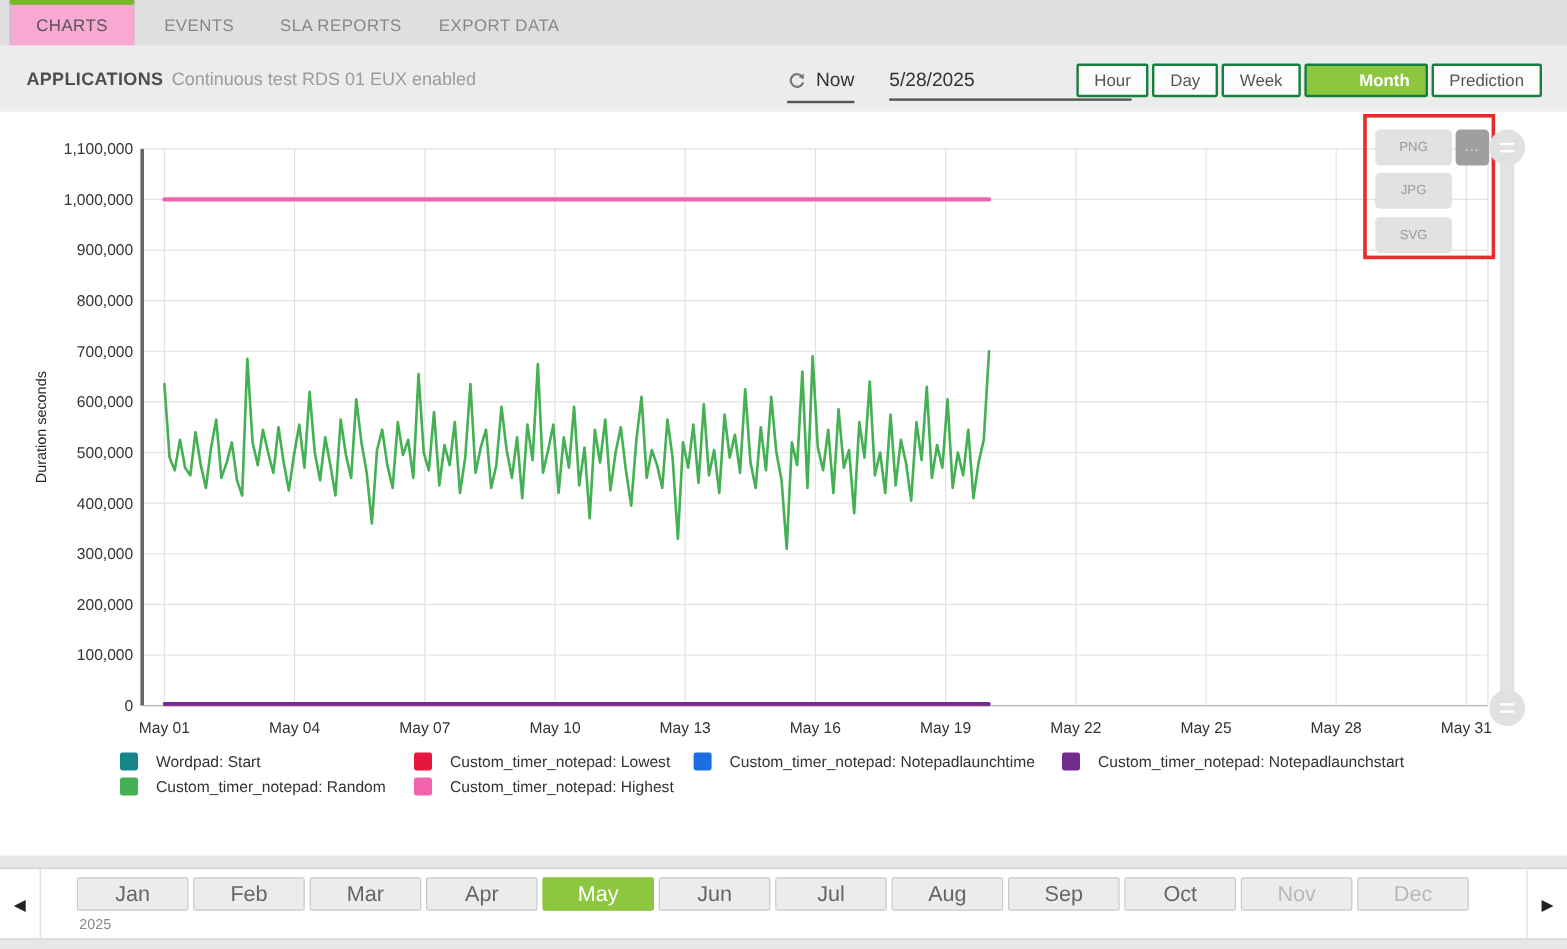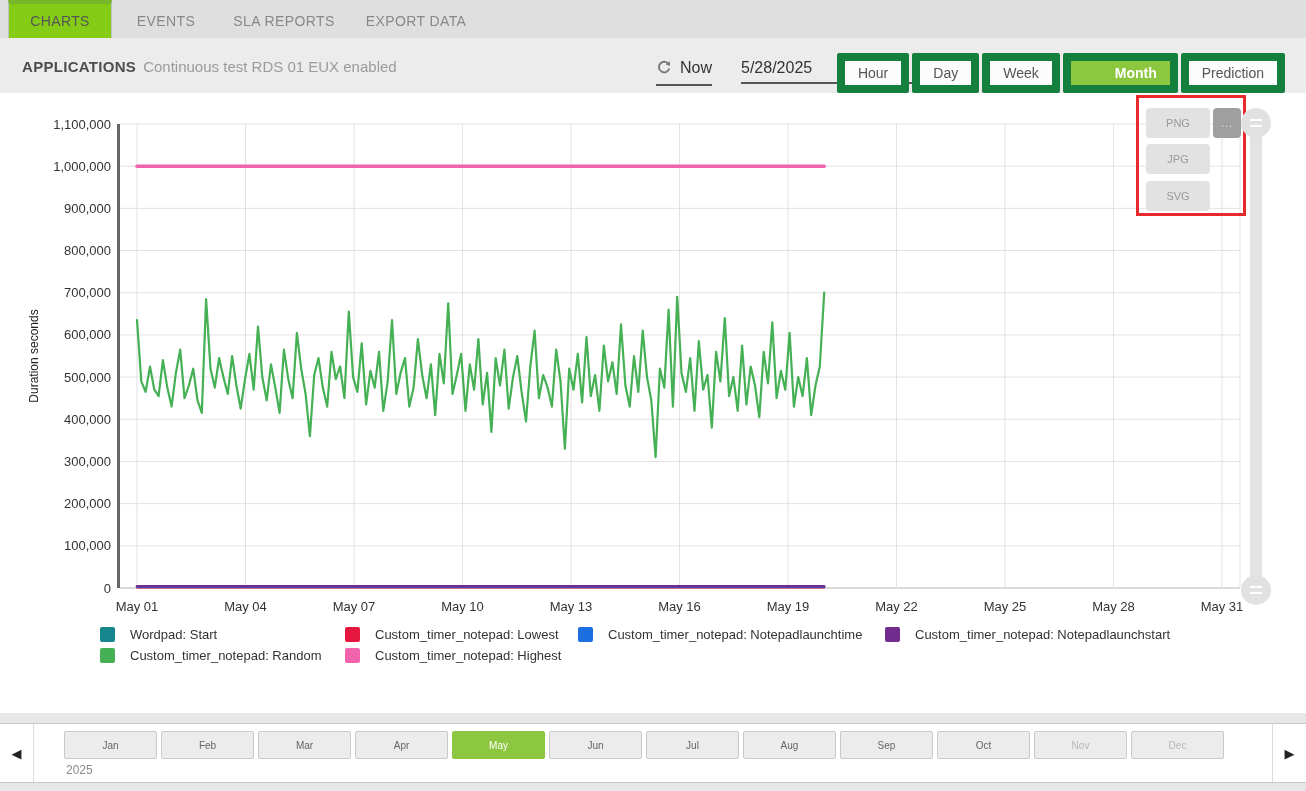--- a/index.html
+++ b/index.html
@@ -5,35 +5,35 @@
   * { margin:0; padding:0; box-sizing:border-box; }
   body { background:#e7e7e7; }
   .page { width:1306px; height:791px; position:relative; background:#e7e7e7;
           font-family:"Liberation Sans", sans-serif; overflow:hidden; }
 
   
   .tabbar { height:38px; background:#dfdfdf; display:flex; padding-left:8px; }
   .tab { display:flex; align-items:center; justify-content:center; font-size:14px;
          letter-spacing:.4px; color:#888; border-top:4px solid transparent; cursor:default; }
   .tab.w1{width:104px}.tab.w2{width:108px}.tab.w3{width:128px}.tab.w4{width:136px}
-  .tab.active { background:#84cc16; border-top:4px solid #76b82a;
+  .tab.active { background:#f9a8d4; border-top:4px solid #76b82a;
                 border-left:1px solid #c2c2c2; border-right:1px solid #c2c2c2; color:#555; }
 
   
   .header { height:55px; background:#ececec; position:relative; }
   .title { position:absolute; left:22px; top:20px; font-size:15px; }
   .title b { color:#4e4e4e; letter-spacing:.3px; }
   .title span.sub { color:#9b9b9b; margin-left:7px;margin-top:12px; }
   .now-ctrl { position:absolute; left:656px; top:21px; display:flex; align-items:center; gap:8px;
               border-bottom:2px solid #555; padding-bottom:7px; font-size:16px; color:#333; cursor:pointer; }
   .date-ctrl { position:absolute; left:741px; top:21px; width:202px; display:flex;
                justify-content:space-between; align-items:center; border-bottom:2px solid #555;
                padding-bottom:5px; font-size:16px; color:#333; cursor:pointer; }
   .views { position:absolute; right:21px; top:15px; display:flex; gap:3px; }
-  .vbtn { border:8px solid #15803d; background:#fcfcfc; color:#555; font-size:14px;
+  .vbtn { border:2px solid #15803d; background:#fcfcfc; color:#555; font-size:14px;
           padding:4px 13px; border-radius:2px; cursor:pointer; }
   .vbtn.active { background:#8dc63f; color:#fff; font-weight:bold;padding-left:44px; }
 
   
   .card { height:620px; background:#fff; position:relative; }
   #chart-svg { position:absolute; left:0; top:0; font-family:"Liberation Sans",sans-serif; }
   .legend { position:absolute; left:100px; top:534px; display:grid;
             grid-template-columns:245px 233px 307px auto; font-size:13px; color:#333; }
   .litem { display:flex; align-items:flex-start; gap:15px; height:21px; cursor:pointer; }
   .swatch { width:15px; height:15px; border-radius:2px; flex:none; }
@@ -58,21 +58,21 @@
 
   
   .tl { height:60px; background:#fff; border-top:1px solid #c9c9c9; border-bottom:1px solid #c9c9c9;
         position:relative; }
   .tl-arrow { position:absolute; top:0; width:34px; height:100%; display:flex; align-items:center;
               justify-content:center; font-size:13px; color:#222; cursor:pointer; }
   .tl-prev { left:0; border-right:1px solid #ddd; }
   .tl-next { right:0; border-left:1px solid #ddd; }
   .months { position:absolute; left:64px; top:7px; display:flex; gap:4px; }
   .mbtn { width:93px; height:28px; background:#ececec; border:1px solid #c9c9c9; border-radius:2px;
-          display:flex; align-items:center; justify-content:center; font-size:10px; color:#666; cursor:pointer; }
+          display:flex; align-items:center; justify-content:center; font-size:18px; color:#666; cursor:pointer; }
   .mbtn.active { background:#8dc63f; border-color:#8dc63f; color:#fff; }
   .mbtn.disabled { color:#b8b8b8; cursor:default; }
   .year { position:absolute; left:66px; top:39px; font-size:12px; color:#8a8a8a; }
 </style>
 </head>
 <body>
 
 <div class="page">
 
   <div class="tabbar">

